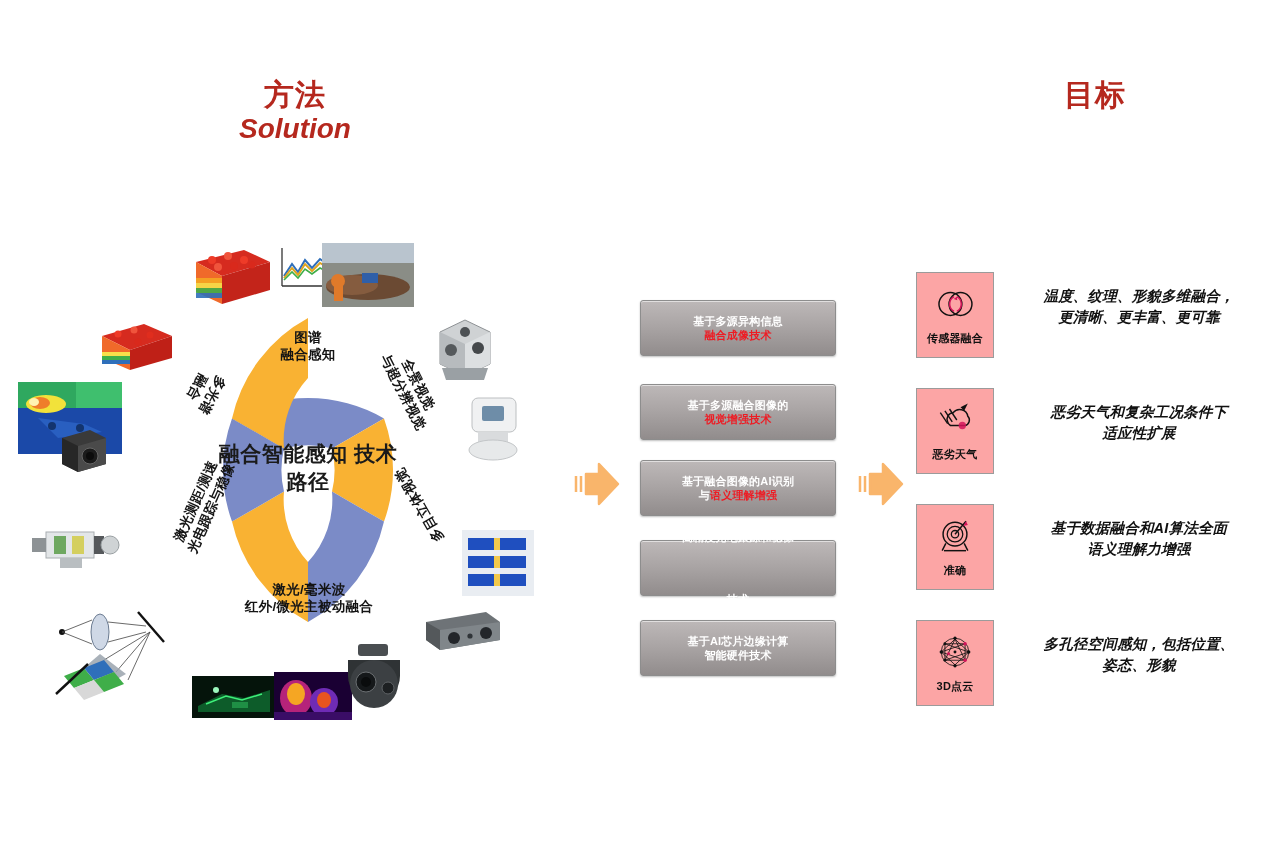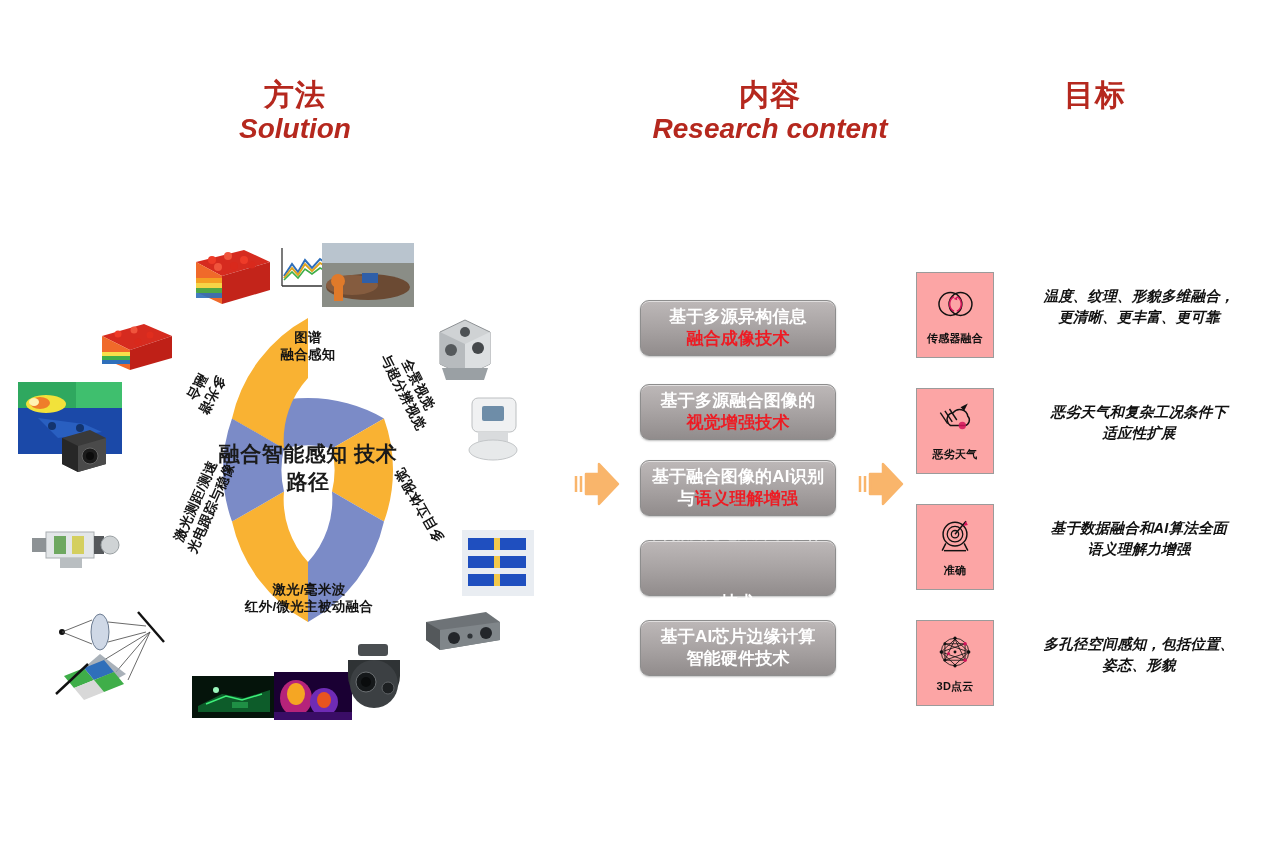--- a/index.html
+++ b/index.html
@@ -39,25 +39,25 @@
 
   
   .pic { position: absolute; }
 
   
   .arrow { position: absolute; width: 48px; height: 44px; }
 
   
   .mbox {
     position: absolute; left: 640px; width: 196px; height: 56px;
-    border-radius: 9px; border: 1px solid #8d8d8d;
+    border-radius: 3px; border: 1px solid #8d8d8d;
     background: linear-gradient(180deg,#bdb8b8 0%,#a9a4a4 48%,#918c8c 100%);
     box-shadow: inset 0 1px 0 rgba(255,255,255,.55), 0 1px 2px rgba(0,0,0,.25);
     display: flex; flex-direction: column; align-items: center; justify-content: center;
-    color: #ffffff; font-weight: bold; font-size: 17px; line-height: 1.3; letter-spacing: .2px;
+    color: #ffffff; font-weight: bold; font-size: 11px; line-height: 1.3; letter-spacing: .2px;
   }
   .mbox .hl { color: #ED1C24; }
 
   
   .goal-row { position: absolute; left: 916px; width: 340px; height: 86px; }
   .goal-card {
     position: absolute; left: 0; top: 0; width: 78px; height: 86px;
     border: 1px solid #9b9b9b; background: #fca5a5;
     display: flex; flex-direction: column; align-items: center; justify-content: flex-start;
     padding-top: 9px;
@@ -73,24 +73,20 @@
   }
 </style>
 </head>
 <body>
 
 <div id="root">
 
   <div class="col-head" id="head-solution">
     <div class="cn">方法</div>
     <div class="en">Solution</div>
-  </div>
-  <div class="col-head" id="head-content">
-    <div class="cn">内容</div>
-    <div class="en">Research content</div>
   </div>
   <div class="col-head" id="head-goals">
     <div class="cn">目标</div>
   </div>
 
   <svg class="pic" style="left:182px; top:240px;" width="92" height="72" viewBox="0 0 92 72">
     <polygon points="14,22 62,10 88,22 40,36" fill="#d62b1f"></polygon>
     <polygon points="14,22 40,36 40,64 14,52" fill="#f06a2a"></polygon>
     <polygon points="40,36 88,22 88,50 40,64" fill="#c3241a"></polygon>
     <g opacity=".9">

